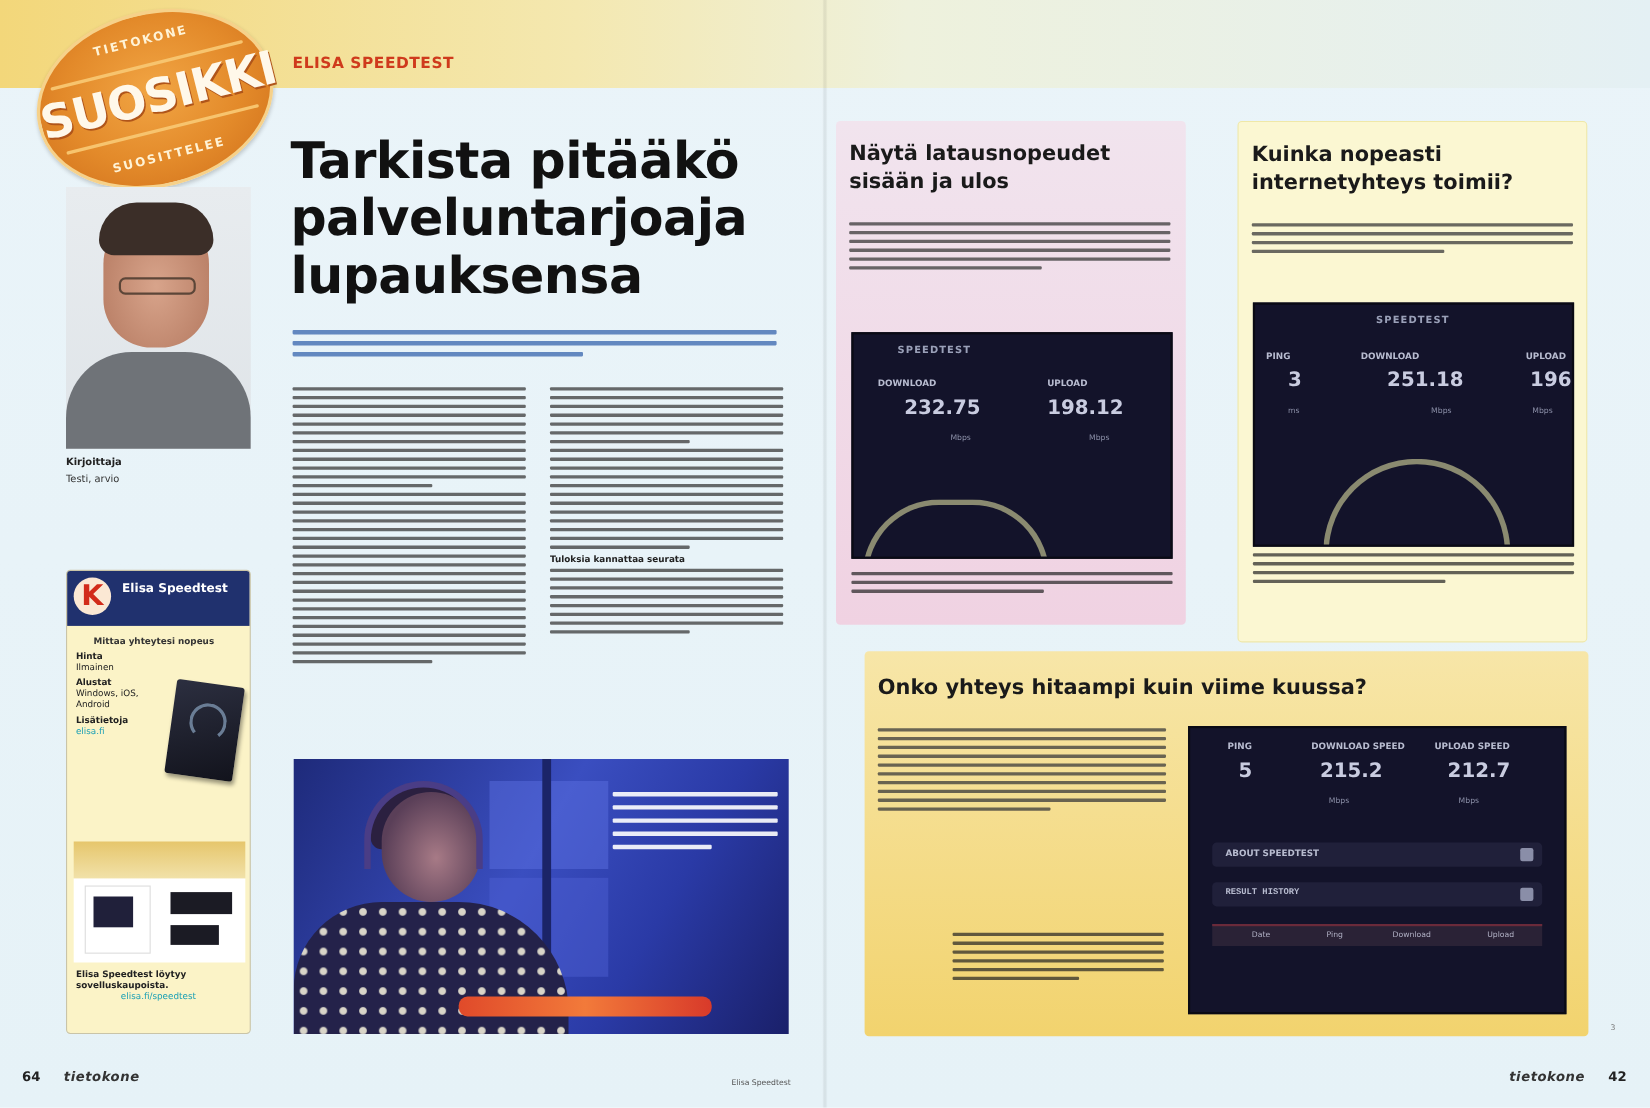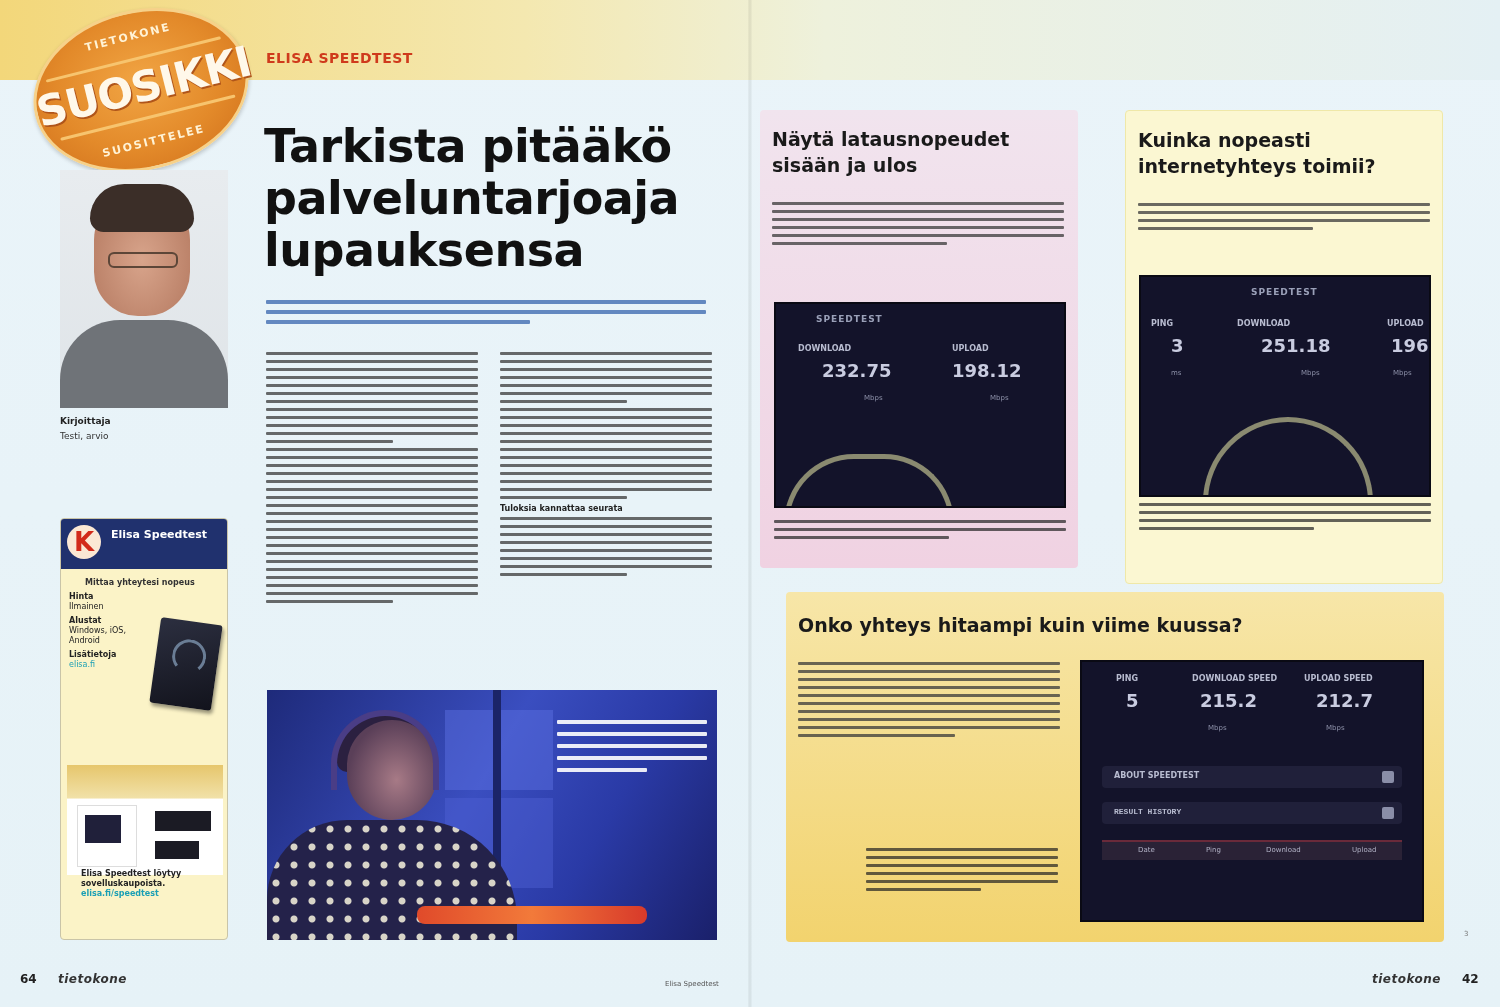--- a/index.html
+++ b/index.html
@@ -92,22 +92,22 @@
     border-bottom-color: transparent;
   }
   .ad-shot {
     position: absolute; left: 6px; top: 246px; width: 156px; height: 110px;
     background: linear-gradient(180deg, #e6c66c 0%, #f1e1a8 30%, #ffffff 31%);
   }
   .ad-shot .s1 { position: absolute; left: 18px; top: 50px; width: 36px; height: 28px; background: #20203a; }
   .ad-shot .s2 { position: absolute; left: 88px; top: 46px; width: 56px; height: 20px; background: #1b1b24; }
   .ad-shot .s3 { position: absolute; left: 88px; top: 76px; width: 44px; height: 18px; background: #1b1b24; }
   .ad-shot .s4 { position: absolute; left: 10px; top: 40px; width: 60px; height: 62px; border: 1px solid #ddd; }
-  .ad-foot { position: absolute; left: 8px; top: 350px; width: 150px; font-size: 8px; line-height: 10px; color: #222; font-weight: bold; margin-left: 12px; }
-  .ad-foot .ad-link { font-weight: bold; }
+  .ad-foot { position: absolute; left: 8px; top: 362px; width: 150px; font-size: 8px; line-height: 10px; color: #222; font-weight: bold; }
+  .ad-foot .ad-link { font-weight: normal; text-align: center; }
 
   
   .headline {
     position: absolute; left: 264px; top: 120px; width: 440px;
     font-family: "DejaVu Sans", sans-serif; font-weight: bold; font-size: 46px; line-height: 52px;
     color: #111; letter-spacing: -0.5px;
   }
   .lead {
     position: absolute; left: 266px; top: 300px; width: 440px;
   }

